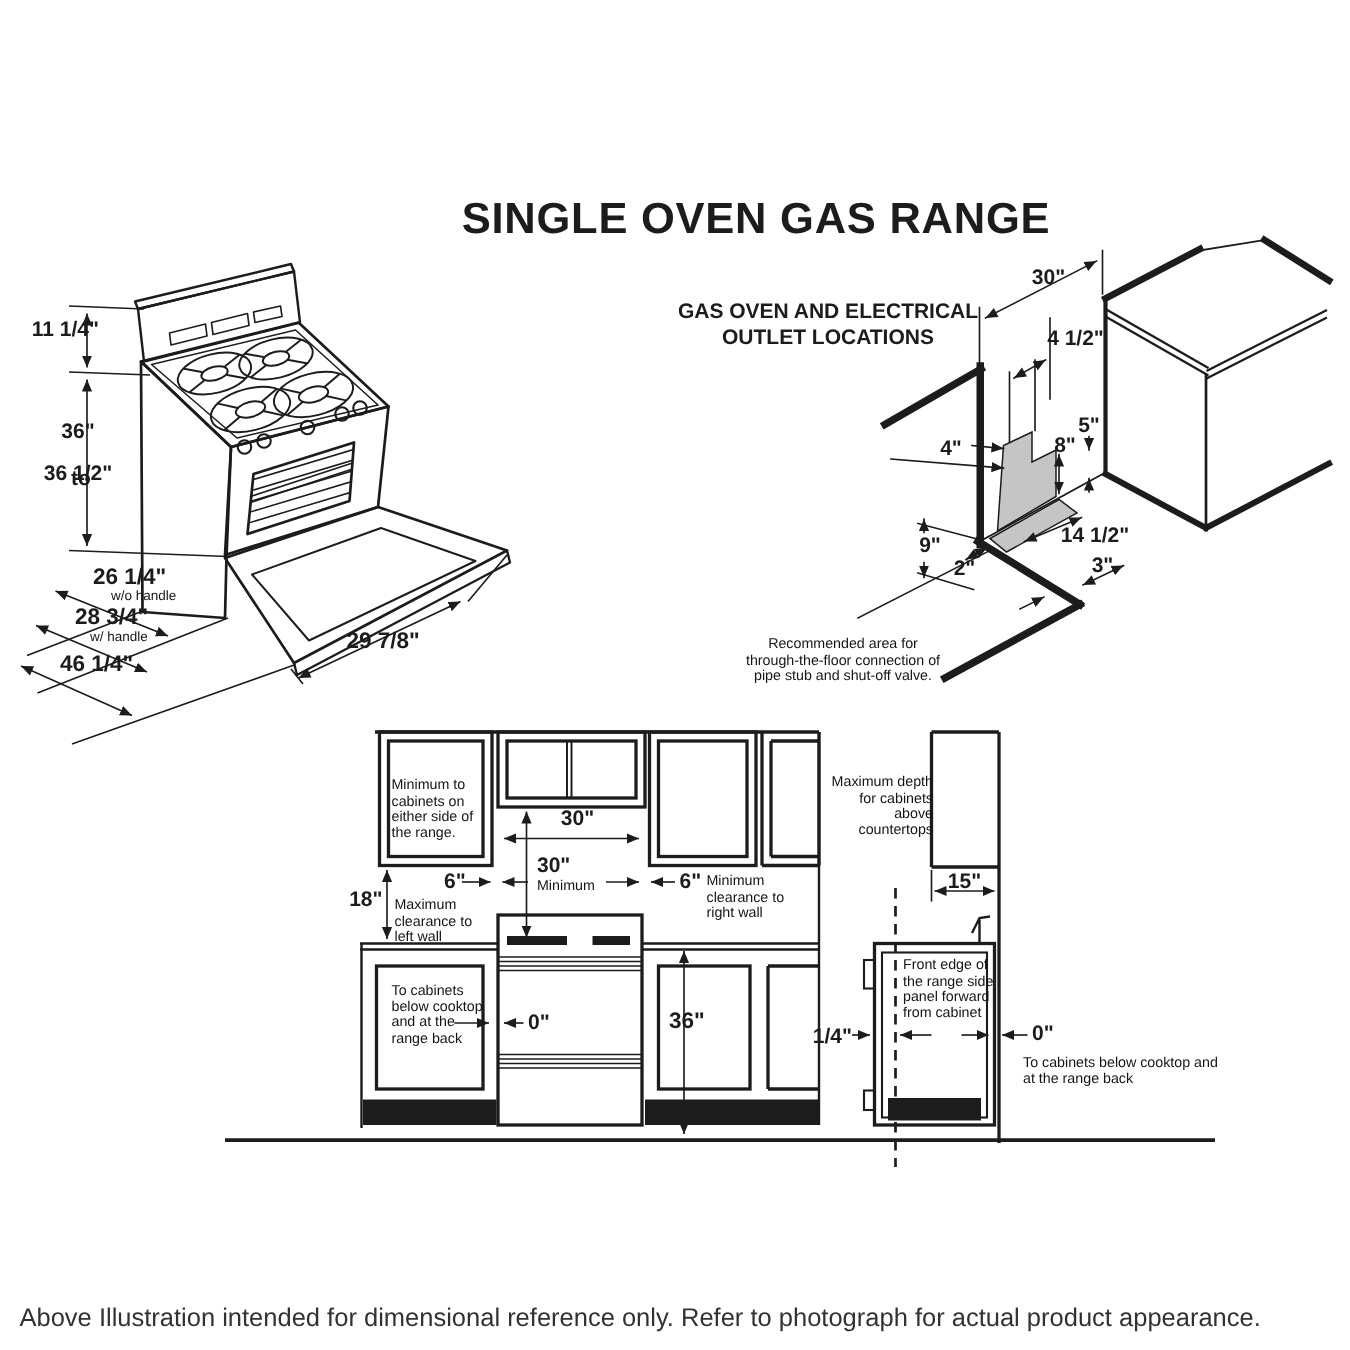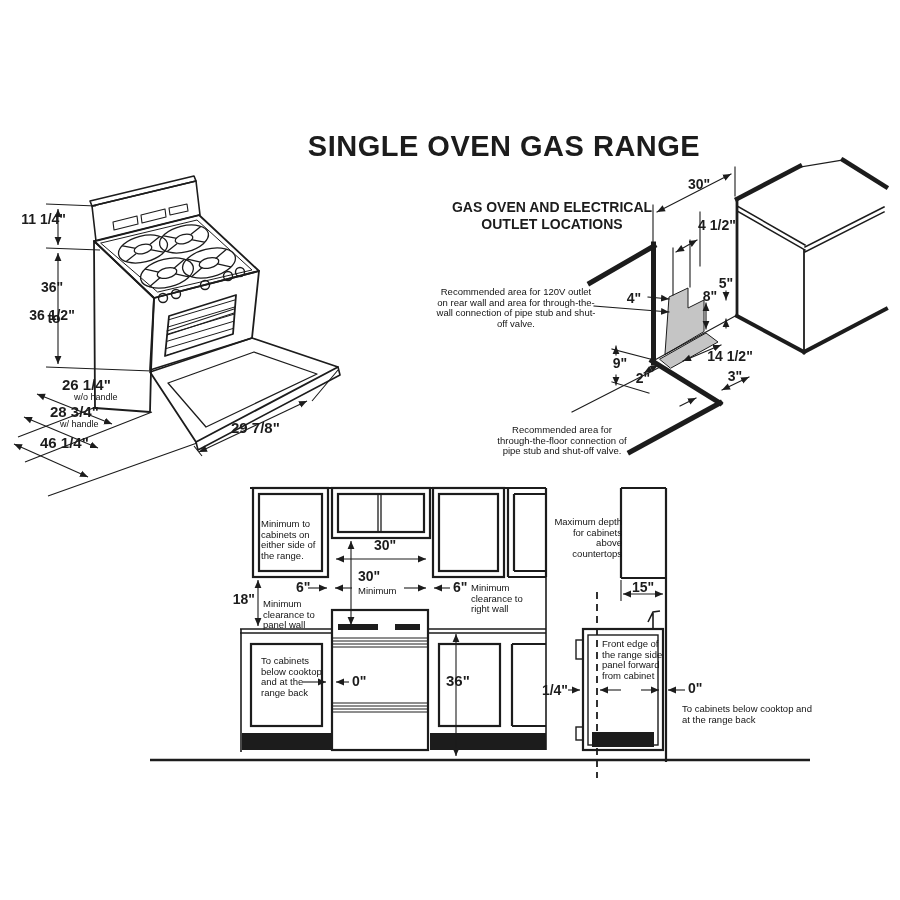--- a/index.html
+++ b/index.html
@@ -225,36 +225,36 @@
   <div id="gasH2" class="ctr" style="left:552px;top:217px;">OUTLET LOCATIONS</div>
   <div class="dim ctr" style="left:699px;top:177px;">30"</div>
   <div class="dim ctr" style="left:717px;top:218px;">4 1/2"</div>
   <div class="dim ctr" style="left:726px;top:276px;">5"</div>
   <div class="dim ctr" style="left:634px;top:291px;">4"</div>
   <div class="dim ctr" style="left:710px;top:289px;">8"</div>
   <div class="dim ctr" style="left:620px;top:356px;">9"</div>
   <div class="dim ctr" style="left:643px;top:371px;">2"</div>
   <div class="dim ctr" style="left:730px;top:349px;">14 1/2"</div>
   <div class="dim ctr" style="left:735px;top:369px;">3"</div>
-  <div class="note ctr" style="left:516px;top:287px;width:162px;">Recommended area for 120V outlet on rear wall and area for through-the-wall connection of pipe stub and shut-off valve.</div>
   <div class="note ctr" style="left:562px;top:410px;width:136px;margin-top:15px;">Recommended area for through-the-floor connection of pipe stub and shut-off valve.</div>
 
   <div class="note" style="left:261px;top:519px;width:64px;">Minimum to cabinets on either side of the range.</div>
   <div class="dim ctr" style="left:385px;top:538px;">30"</div>
   <div class="dim" style="left:358px;top:569px;">30"</div>
   <div class="note" style="left:358px;top:586px;">Minimum</div>
   <div class="dim" style="left:296px;top:580px;">6"</div>
   <div class="dim" style="left:453px;top:580px;">6"</div>
   <div class="note" style="left:471px;top:583px;width:64px;">Minimum clearance to right wall</div>
   <div class="dim rt" style="left:227px;top:592px;width:28px;">18"</div>
-  <div class="note" style="left:263px;top:599px;width:62px;">Minimum clearance to panel wall</div>
+  <div class="note" style="left:263px;top:599px;width:62px;">Maximum clearance to left wall</div>
   <div class="note" style="left:261px;top:656px;width:64px;">To cabinets below cooktop and at the range back</div>
   <div class="dim" style="left:352px;top:674px;">0"</div>
   <div class="dim lg" style="left:446px;top:673px;">36"</div>
 
   <div class="note rt" style="left:546px;top:517px;width:76px;">Maximum depth for cabinets above countertops</div>
   <div class="dim ctr" style="left:643px;top:580px;">15"</div>
   <div class="note" style="left:602px;top:639px;width:66px;">Front edge of the range side panel forward from cabinet</div>
   <div class="dim rt" style="left:538px;top:683px;width:30px;">1/4"</div>
   <div class="dim" style="left:688px;top:681px;">0"</div>
   <div class="note" style="left:682px;top:704px;width:140px;">To cabinets below cooktop and at the range back</div>
 
+  <div id="footer" style="left: 13px; top: 869px;">Above Illustration intended for dimensional reference only. Refer to photograph for actual product appearance.</div>
 </div>
 
 </body></html>

